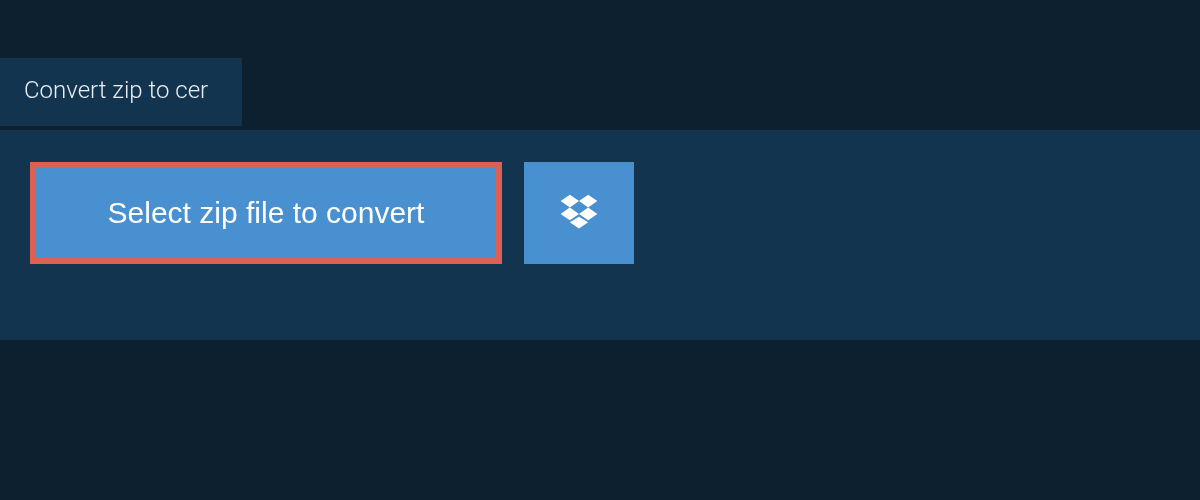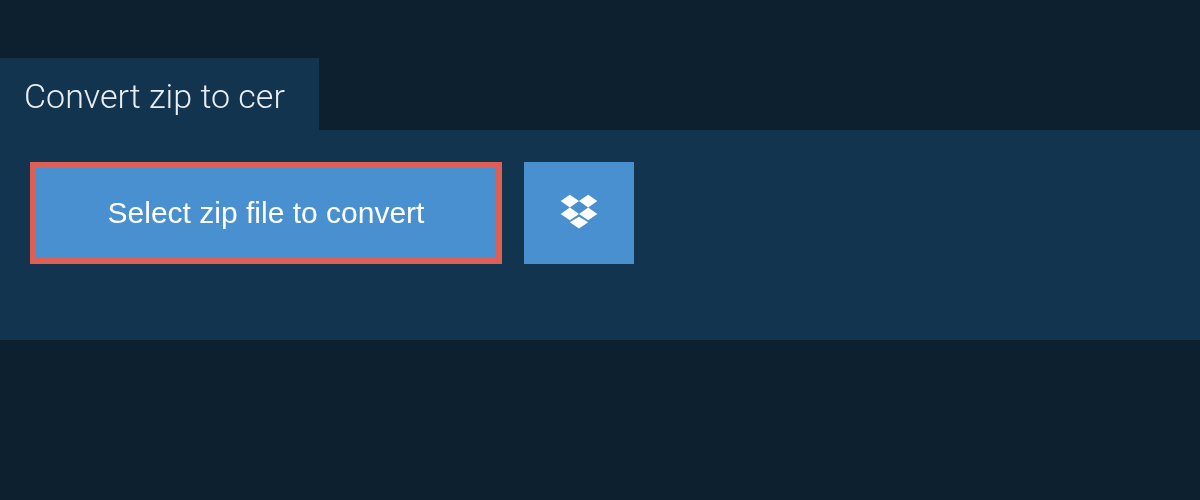--- a/index.html
+++ b/index.html
@@ -15,21 +15,21 @@
       overflow: hidden;
     }
     .tab-container {
       position: absolute;
       top: 58px;
       left: 0;
     }
     .tab {
       background: #13344e;
       color: #e8eef3;
-      font-size: 34px;
+      font-size: 24px;
       font-weight: 300;
       padding: 18px 34px 22px 24px;
       display: inline-block;
     }
     .panel {
       position: absolute;
       top: 130px;
       left: 0;
       right: 0;
       height: 210px;

